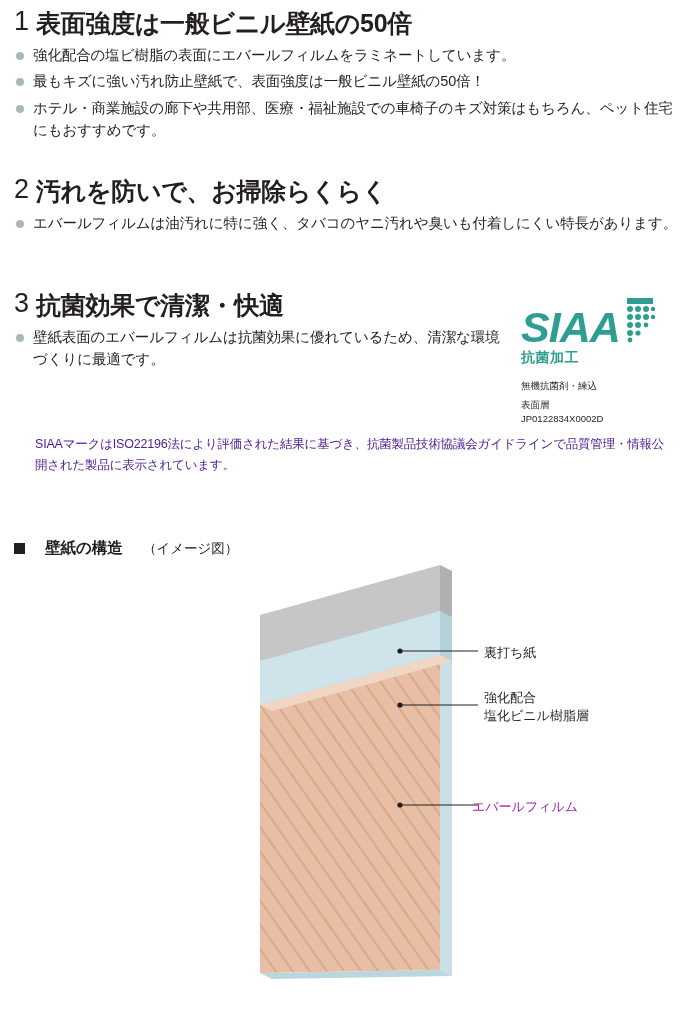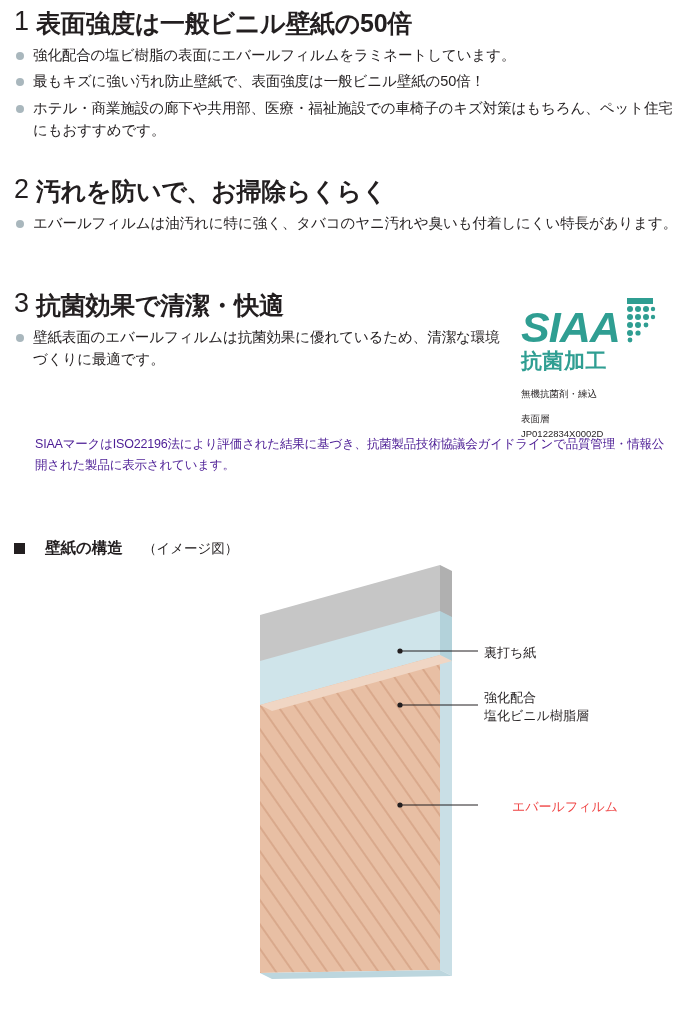--- a/index.html
+++ b/index.html
@@ -104,21 +104,21 @@
     font-size: 17.5px;
     font-weight: 700;
     color: #2f9e92;
     letter-spacing: 0.2px;
     margin-top: 1px;
     border-top: 2px solid #2f9e92;
     padding-top: 2px;
     width: 148px;
   }
   .siaa-kou {
-    font-size: 21px;
+    font-size: 14px;
     font-weight: 700;
     color: #2f9e92;
     letter-spacing: 0.5px;
     line-height: 1.15;
     margin-top: 1px;
   }
   .siaa-small {
     font-size: 9.5px;
     color: #231f20;
     line-height: 1.45;
@@ -173,21 +173,21 @@
   }
   .label {
     position: absolute;
     font-size: 13px;
     line-height: 1.35;
     color: #231f20;
     white-space: nowrap;
   }
   .lbl-ura { left: 484px; top: 89px; }
   .lbl-mid { left: 484px; top: 134px; }
-  .lbl-ev  { left: 512px; top: 243px; color:#ef4444; }
+  .lbl-ev  { left: 472px; top: 243px; color:#a21caf; }
 </style>
 </head>
 <body>
 
 <div class="page">
 
   <div class="section" style="top:8px;">
     <div class="sec-head">
       <span class="sec-num">1</span>
       <span class="sec-title">表面強度は一般ビニル壁紙の50倍</span>
@@ -239,21 +239,21 @@
               <circle cx="23" cy="27" r="2.4"></circle>
             <circle cx="7" cy="35" r="3"></circle>
               <circle cx="15" cy="35" r="2.6"></circle>
             <circle cx="7" cy="42" r="2.4"></circle>
           </g>
         </svg>
       </span>
     </div>
     <div class="siaa-kou">抗菌加工</div>
     <div class="siaa-small">無機抗菌剤・練込</div>
-    <div class="siaa-small" style="margin-top:12px;font-family:Liberation Serif, serif;">表面層</div>
+    <div class="siaa-small" style="margin-top:5px;">表面層</div>
     <div class="siaa-small" style="margin-top:0;">JP0122834X0002D</div>
   </div>
 
   <div class="footnote">SIAAマークはISO22196法により評価された結果に基づき、抗菌製品技術協議会ガイドラインで品質管理・情報公開された製品に表示されています。</div>
 
   <div class="struct-head">
     <span class="sq"></span>
     <span class="struct-title">壁紙の構造</span>
     <span class="struct-sub">（イメージ図）</span>
   </div>

